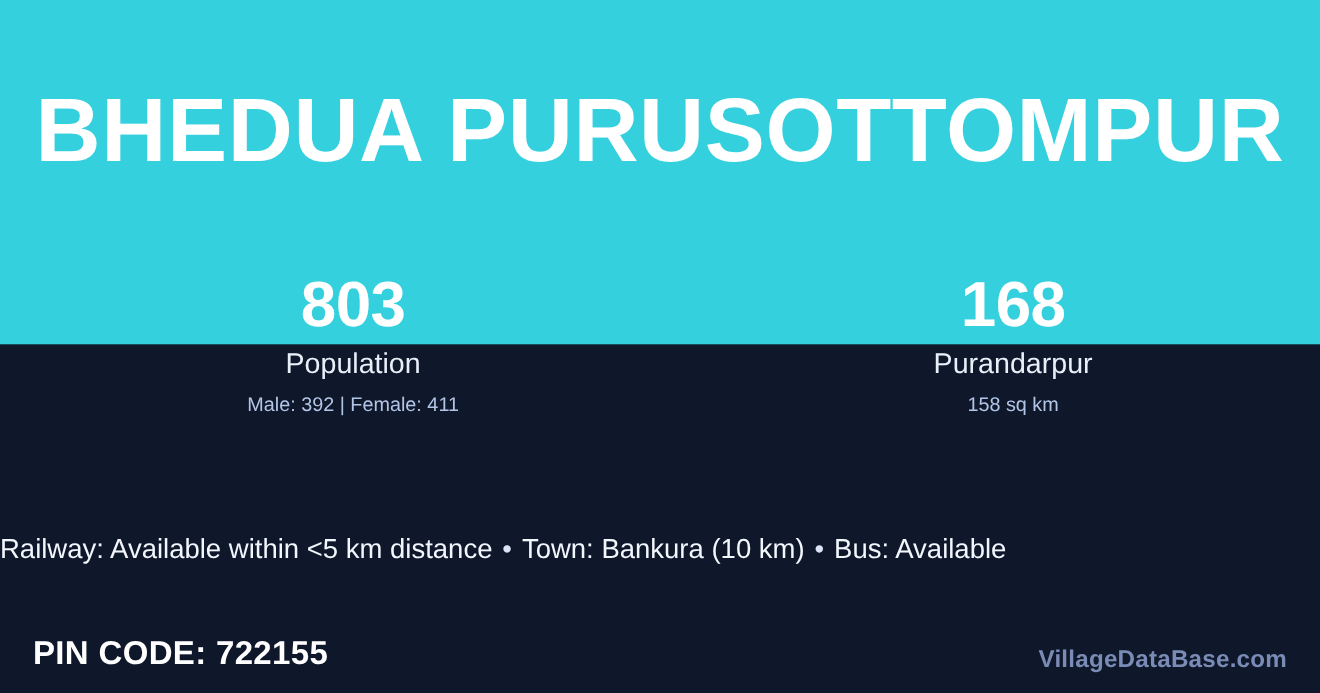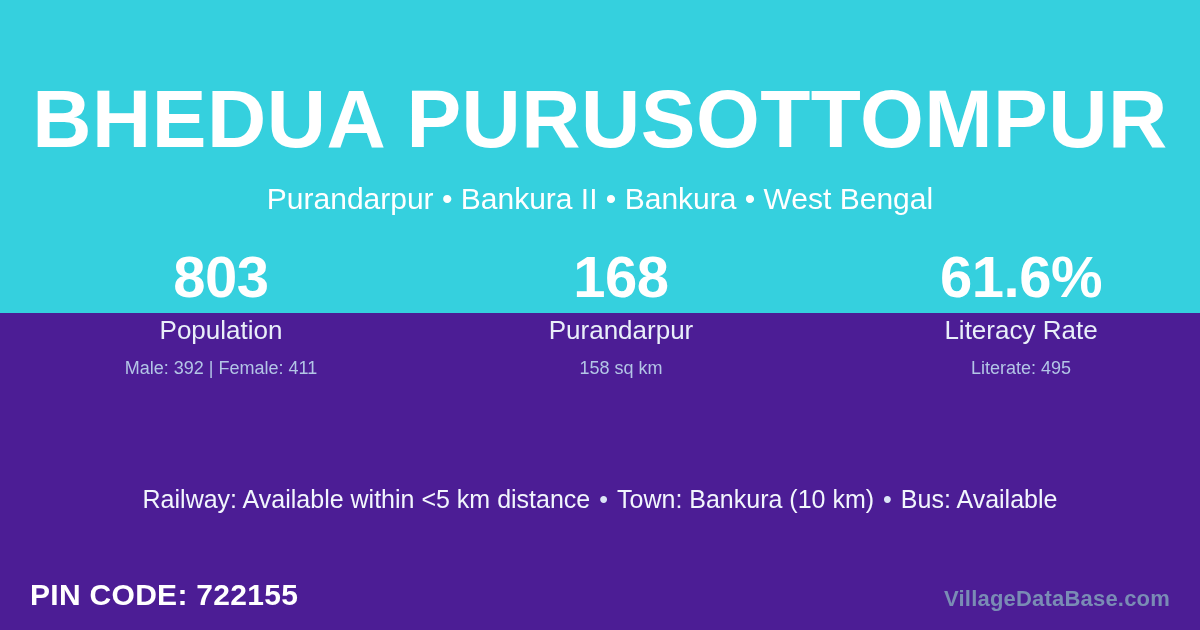--- a/index.html
+++ b/index.html
@@ -11,21 +11,21 @@
     height: 630px;
     overflow: hidden;
     font-family: "Liberation Sans", sans-serif;
     background: #2b55b0;
   }
 
   .card {
     position: relative;
     width: 1200px;
     height: 630px;
-    background: #4c1d95;
+    background: #0f172a;
     overflow: hidden;
   }
 
   
   .teal-band {
     position: absolute;
     left: 0;
     top: 0;
     width: 1200px;
     height: 313px;
@@ -95,21 +95,20 @@
     line-height: 1.3;
     margin-top: 9px;
   }
 
   
   .infra {
     position: absolute;
     left: 0;
     top: 484px;
     width: 1200px;
-    text-align: center;
     color: #f2f6fd;
     font-size: 25px;
     font-weight: normal;
     line-height: 1.25;
     white-space: nowrap;
   }
   .infra .sep {
     display: inline-block;
     padding: 0 9px;
     color: #dbe5f7;
@@ -142,41 +141,35 @@
 </style>
 </head>
 <body>
 
 <div class="card">
 
   <div class="teal-band"></div>
 
   <div class="title">BHEDUA PURUSOTTOMPUR</div>
 
-  <div class="subtitle">Purandarpur • Bankura II • Bankura • West Bengal</div>
 
   <div class="stats-row">
 
     <div class="stat">
       <div class="stat-value">803</div>
       <div class="stat-label">Population</div>
       <div class="stat-sub">Male: 392 | Female: 411</div>
     </div>
 
     <div class="stat">
       <div class="stat-value">168</div>
       <div class="stat-label">Purandarpur</div>
       <div class="stat-sub">158 sq km</div>
     </div>
 
-    <div class="stat">
-      <div class="stat-value">61.6%</div>
-      <div class="stat-label">Literacy Rate</div>
-      <div class="stat-sub">Literate: 495</div>
-    </div>
 
   </div>
 
   <div class="infra">
     <span>Railway: Available within &lt;5 km distance</span><span class="sep">•</span><span>Town: Bankura (10 km)</span><span class="sep">•</span><span>Bus: Available</span>
   </div>
 
   <div class="pincode">PIN CODE: 722155</div>
 
   <div class="brand">VillageDataBase.com</div>

